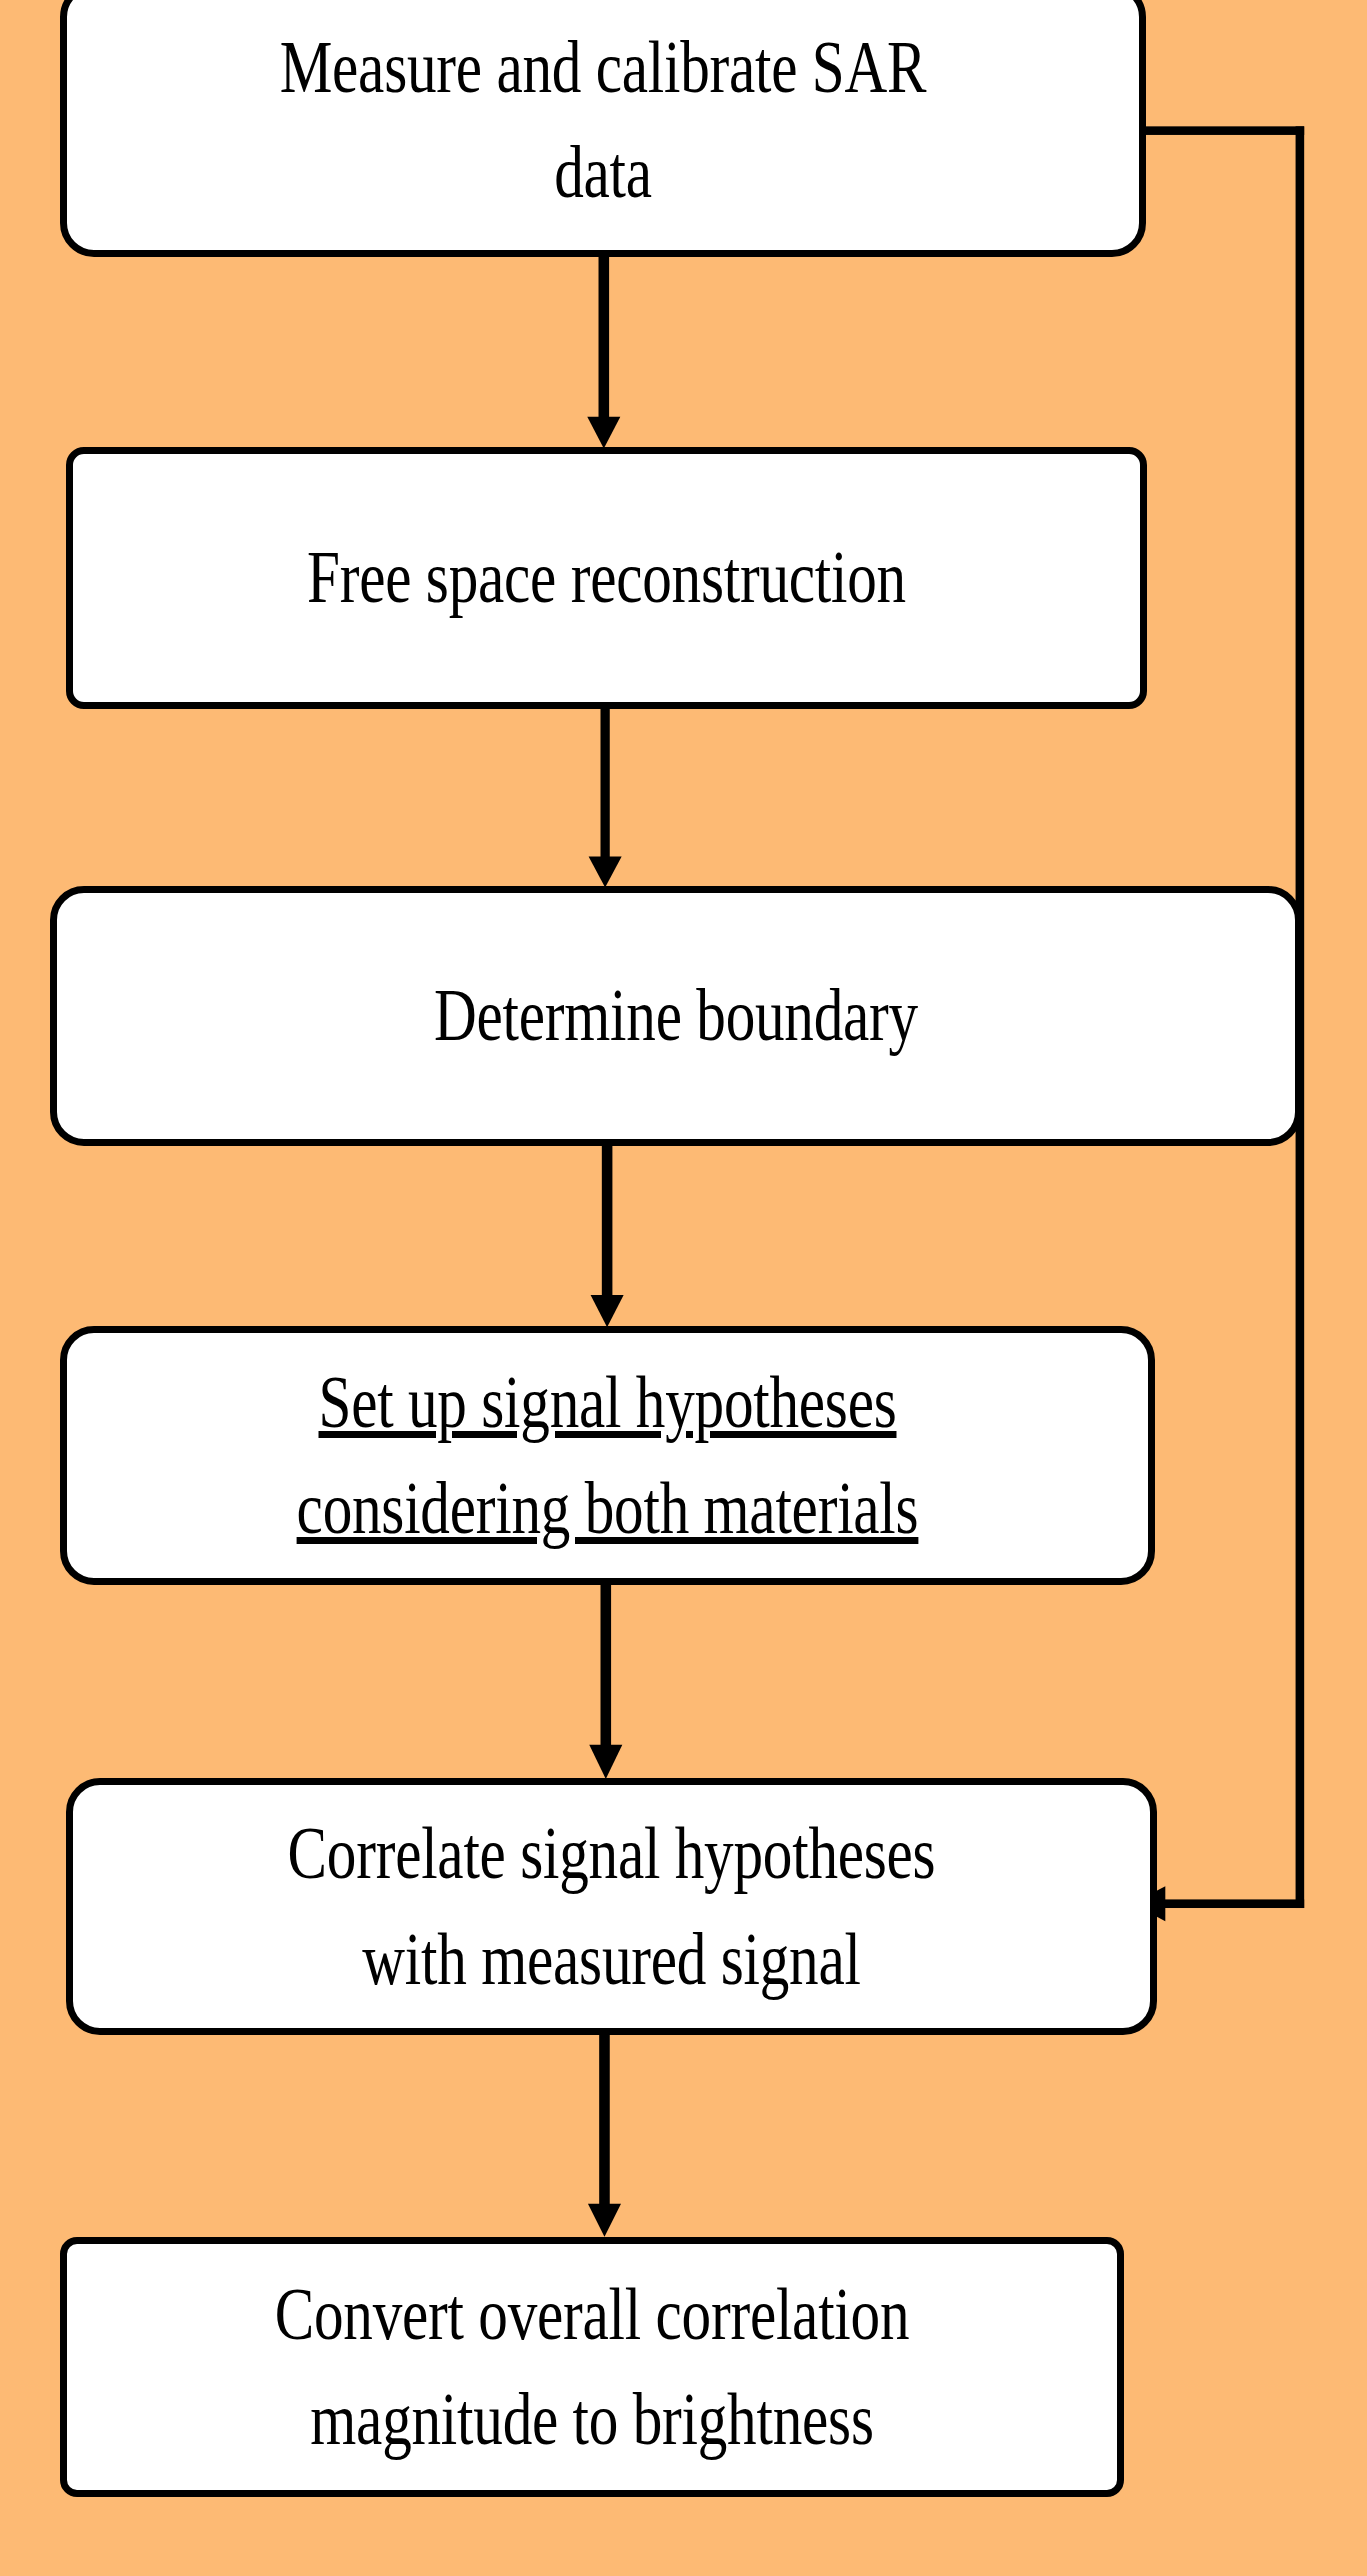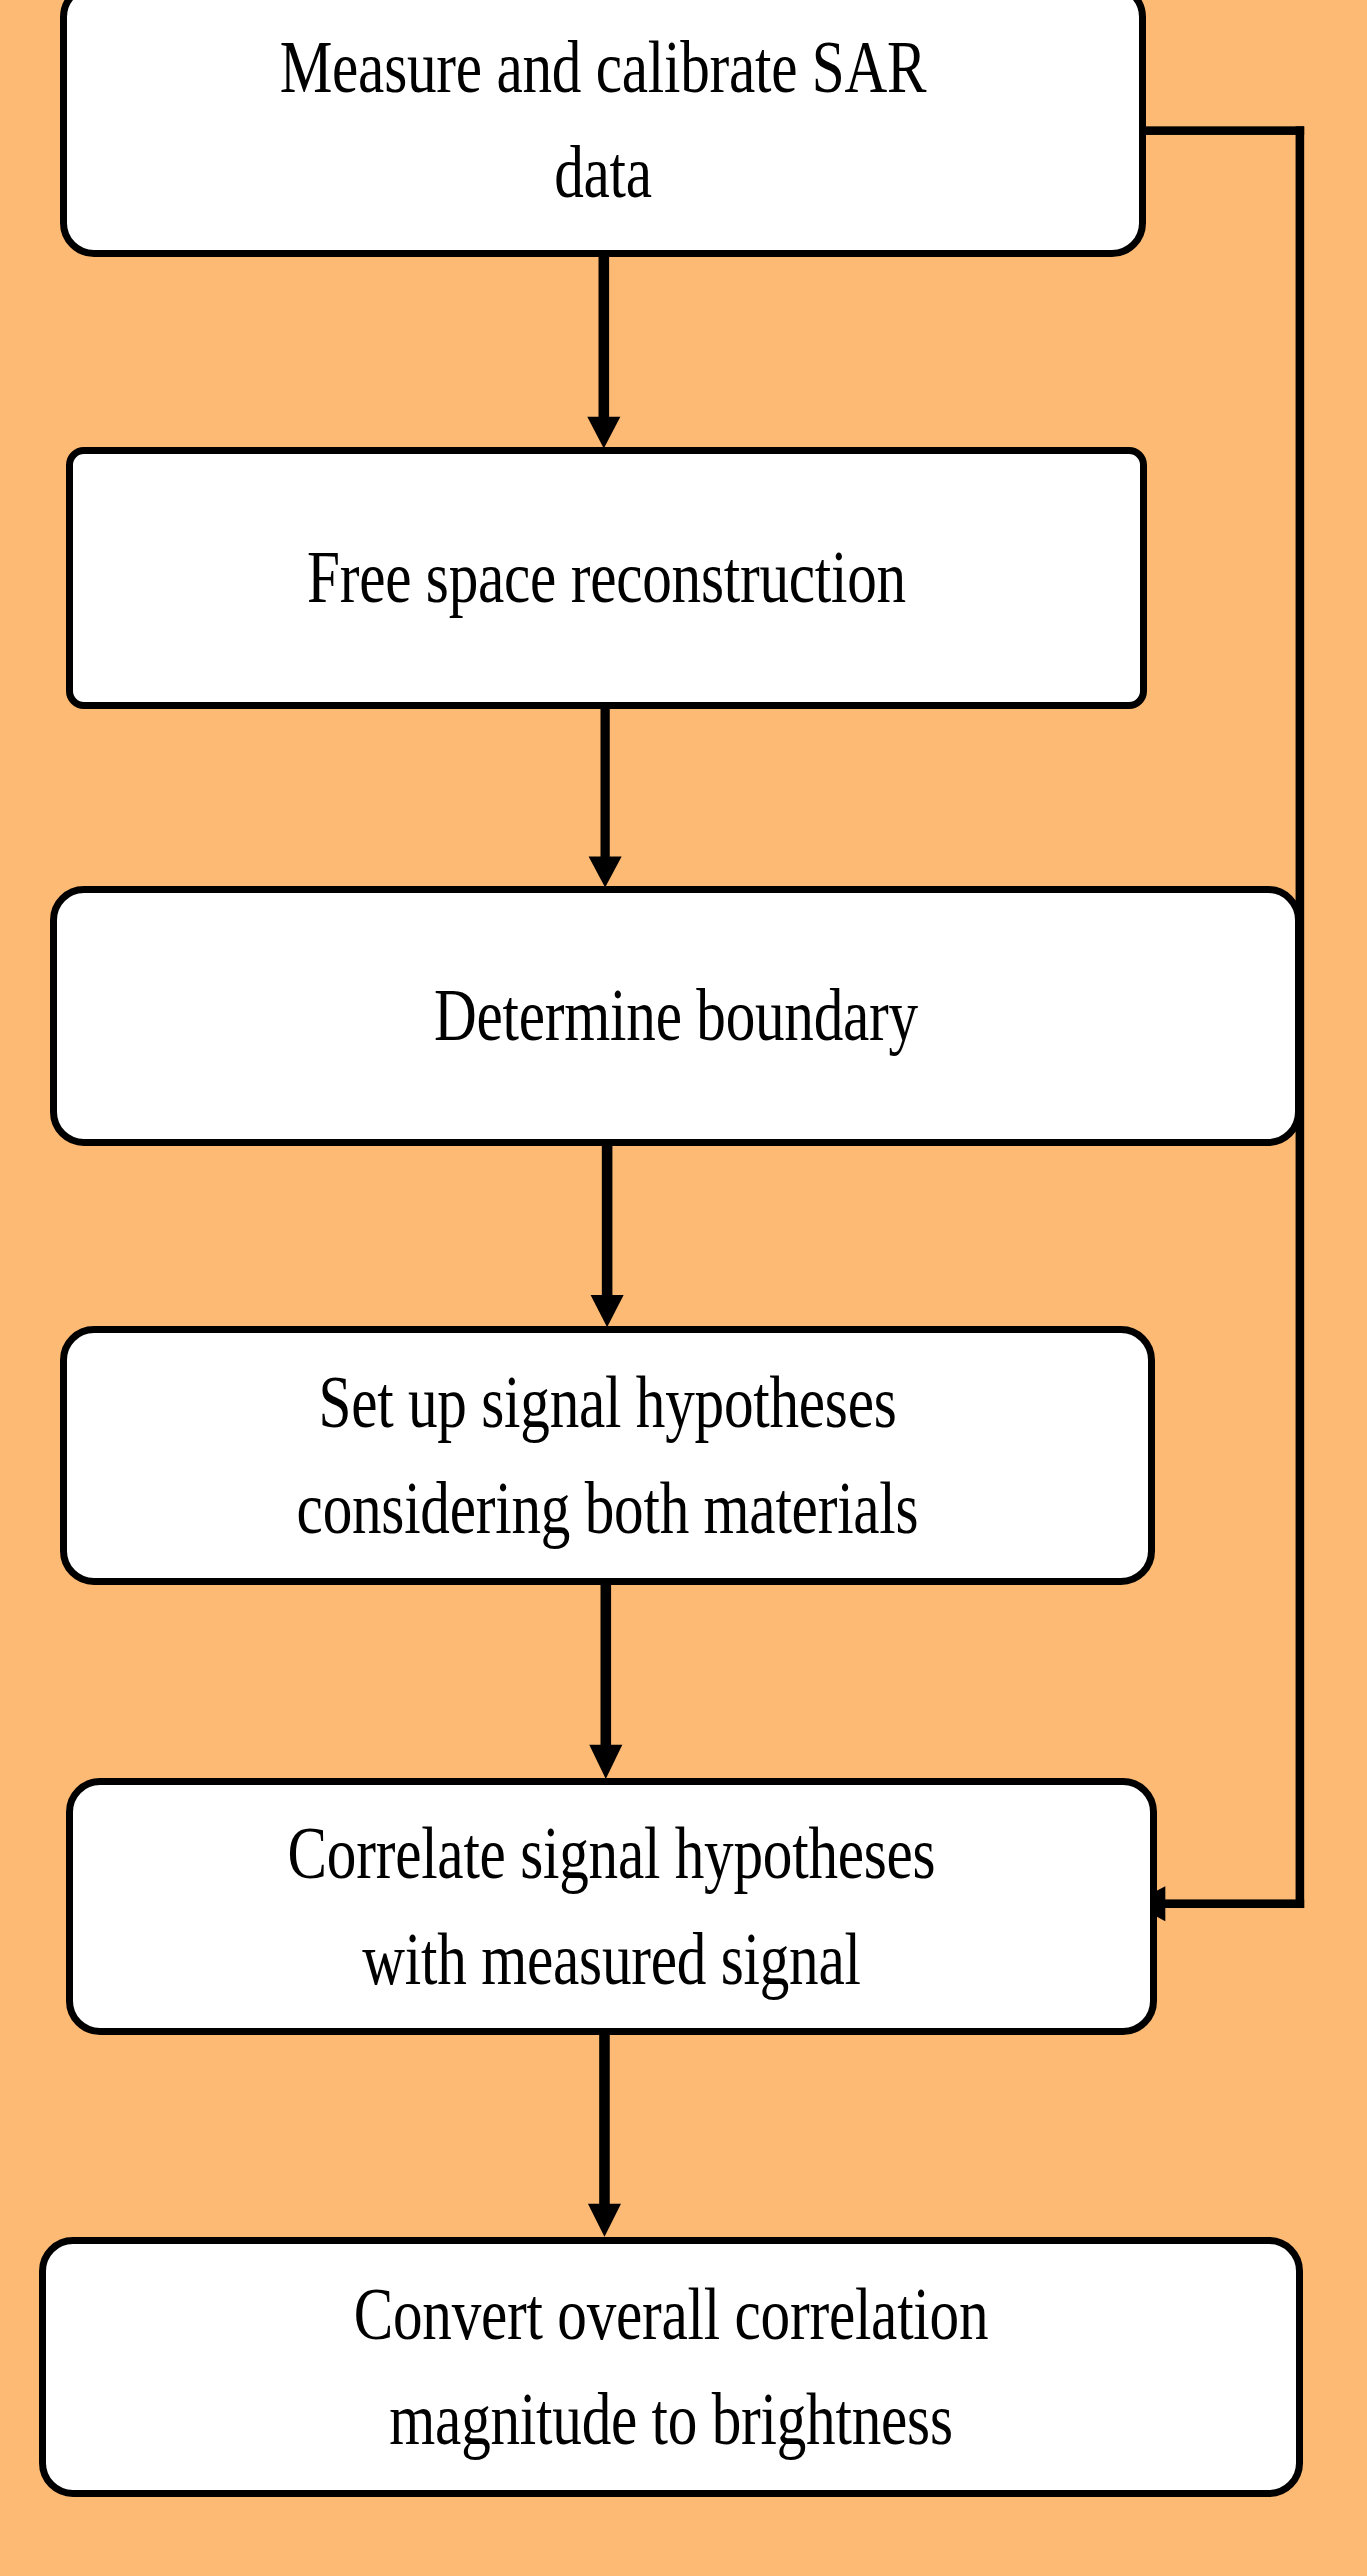--- a/index.html
+++ b/index.html
@@ -102,29 +102,29 @@
   </div>
 
   <div class="node-box" style="left:66px; top:447px; width:1081px; height:262px;border-radius:18px;">
     <span class="node-label">Free space reconstruction</span>
   </div>
 
   <div class="node-box" style="left:50px; top:886px; width:1252px; height:260px;">
     <span class="node-label">Determine boundary</span>
   </div>
 
-  <div class="node-box" style="left:60px; top:1326px; width:1095px; height:259px;">
+  <div class="node-box" style="left:60px; top:1326px; width:1095px; height:259px;text-decoration:underline;">
     <span class="node-label">Set up signal hypotheses
 considering both materials</span>
   </div>
 
   <div class="node-box" style="left:50px; top:1778px; width:1091px; height:257px;margin-left:16px;">
     <span class="node-label">Correlate signal hypotheses
 with measured signal</span>
   </div>
 
-  <div class="node-box" style="left:39px; top:2237px; width:1264px; height:260px;">
+  <div class="node-box" style="left:60px; top:2237px; width:1064px; height:260px;border-radius:17px;">
     <span class="node-label">Convert overall correlation
 magnitude to brightness</span>
   </div>
 
 </div>
 
 
 </body></html>

